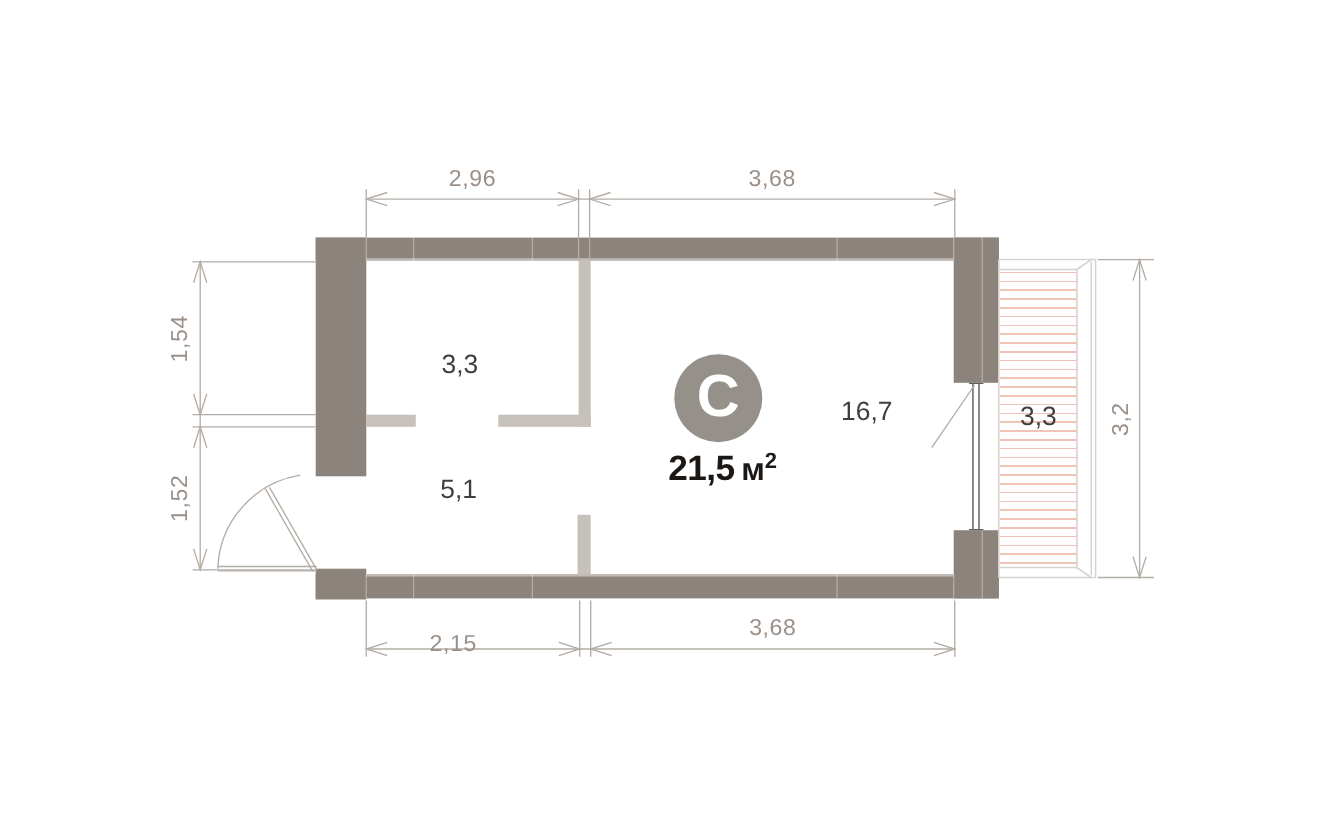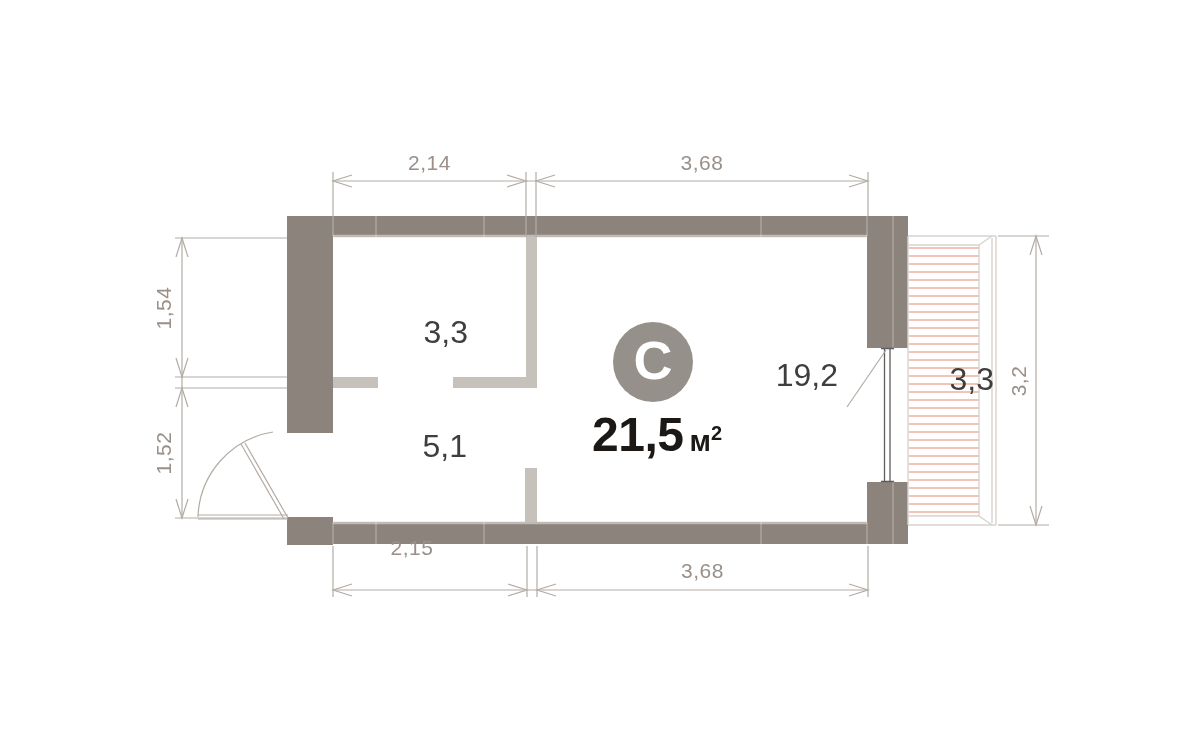--- a/index.html
+++ b/index.html
@@ -25,27 +25,27 @@
   .w{fill:var(--wall);stroke:none;}
   .p{fill:var(--partition);stroke:none;}
   .seam{stroke:#ffffff;stroke-opacity:.33;stroke-width:1.2;fill:none;}
   .edge{stroke:var(--wall-edge);stroke-width:2.4;fill:none;opacity:.9;}
   .dim{stroke:var(--dim);stroke-width:1.2;fill:none;}
   .bal{stroke:var(--balcony-line);stroke-width:1.4;fill:none;}
   .glass{stroke:var(--glass);stroke-width:1.3;fill:none;}
   .label{position:absolute;z-index:3;text-align:center;}
   .dim-label{font-size:21px;color:var(--dim-text);letter-spacing:.5px;height:24px;line-height:24px;}
   .rot{transform:rotate(-90deg);}
-  .room-label{font-size:32px;color:var(--room-text);height:28px;line-height:28px;text-align:right;}
+  .room-label{font-size:24px;color:var(--room-text);height:28px;line-height:28px;}
   .unit-circle{position:absolute;left:613px;top:322px;width:80px;height:80px;border-radius:50%;
                background:var(--circle-bg);z-index:3;display:flex;align-items:center;justify-content:center;}
   .unit-circle span{color:#ffffff;font-size:54px;font-weight:bold;line-height:1;padding-bottom:4px;}
   .area-label{position:absolute;left:557px;top:407px;width:200px;z-index:3;text-align:center;
               color:var(--area-text);font-weight:bold;white-space:nowrap;}
-  .area-label .val{font-size:48px;letter-spacing:-.5px;}
+  .area-label .val{font-size:32px;letter-spacing:-.5px;}
   .area-label .unit{font-size:29px;margin-left:6px;text-align:center;}
   .area-label sup{font-size:20px;vertical-align:super;line-height:0;}
 </style>
 </head>
 <body>
 
 <div id="plan">
 
   <div class="hatch"></div>
 
@@ -125,31 +125,31 @@
       <path class="dim" d="M176,407 L182,388 L188,407"></path>
       <path class="dim" d="M176,499 L182,518 L188,499"></path>
 
       <path class="dim" d="M1036,236 V525"></path>
       <path class="dim" d="M998,236 H1049 M998,525 H1049"></path>
       <path class="dim" d="M1030,255 L1036,236 L1042,255"></path>
       <path class="dim" d="M1030,506 L1036,525 L1042,506"></path>
     </g>
   </svg>
 
-  <div class="label dim-label" style="left:333px;top:151px;width:193px;">2,14</div>
+  <div class="label dim-label" style="left:333px;top:151px;width:193px;">2,96</div>
   <div class="label dim-label" style="left:536px;top:151px;width:332px;">3,68</div>
-  <div class="label dim-label" style="left:333px;top:536px;width:158px;">2,15</div>
+  <div class="label dim-label" style="left:333px;top:574px;width:158px;">2,15</div>
   <div class="label dim-label" style="left:537px;top:559px;width:331px;">3,68</div>
   <div class="label dim-label rot" style="left:94px;top:296px;width:140px;">1,54</div>
   <div class="label dim-label rot" style="left:94px;top:441px;width:140px;">1,52</div>
   <div class="label dim-label rot" style="left:949px;top:369px;width:140px;">3,2</div>
 
   <div class="label room-label" style="left:368px;top:318px;width:100px;">3,3</div>
   <div class="label room-label" style="left:367px;top:432px;width:100px;">5,1</div>
-  <div class="label room-label" style="left:738px;top:361px;width:100px;">19,2</div>
+  <div class="label room-label" style="left:738px;top:361px;width:100px;">16,7</div>
   <div class="label room-label" style="left:894px;top:365px;width:100px;">3,3</div>
 
   <div class="unit-circle">
     <span>С</span>
   </div>
 
   <div class="area-label">
     <span class="val">21,5</span><span class="unit"><span>м</span><sup>2</sup></span>
   </div>
 

